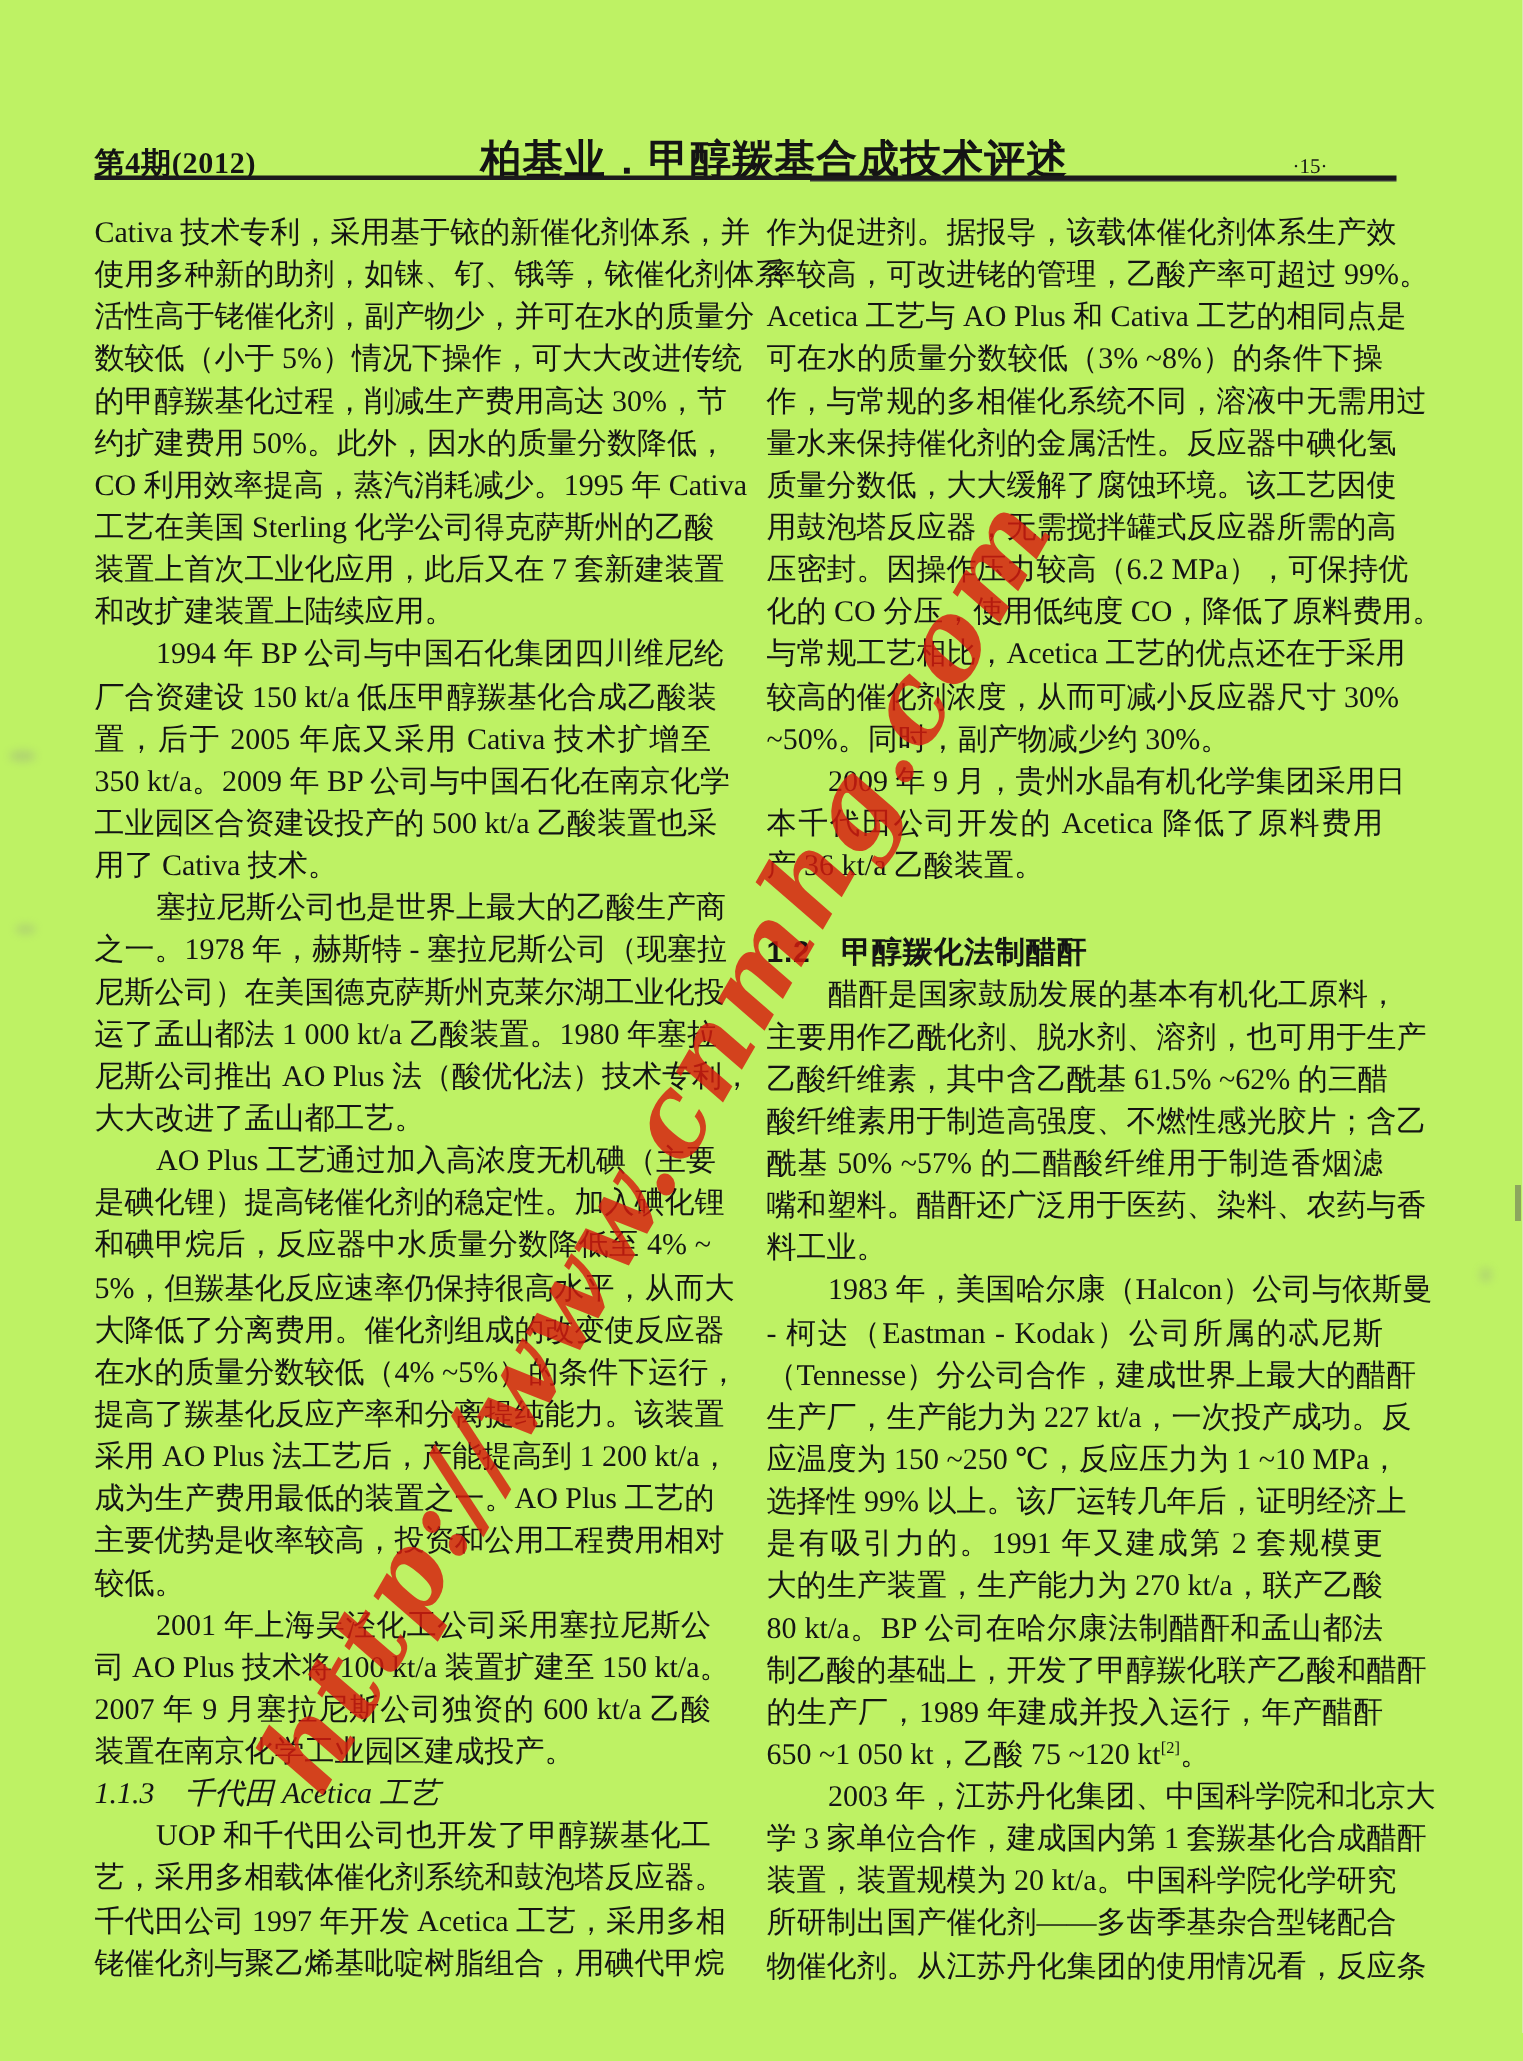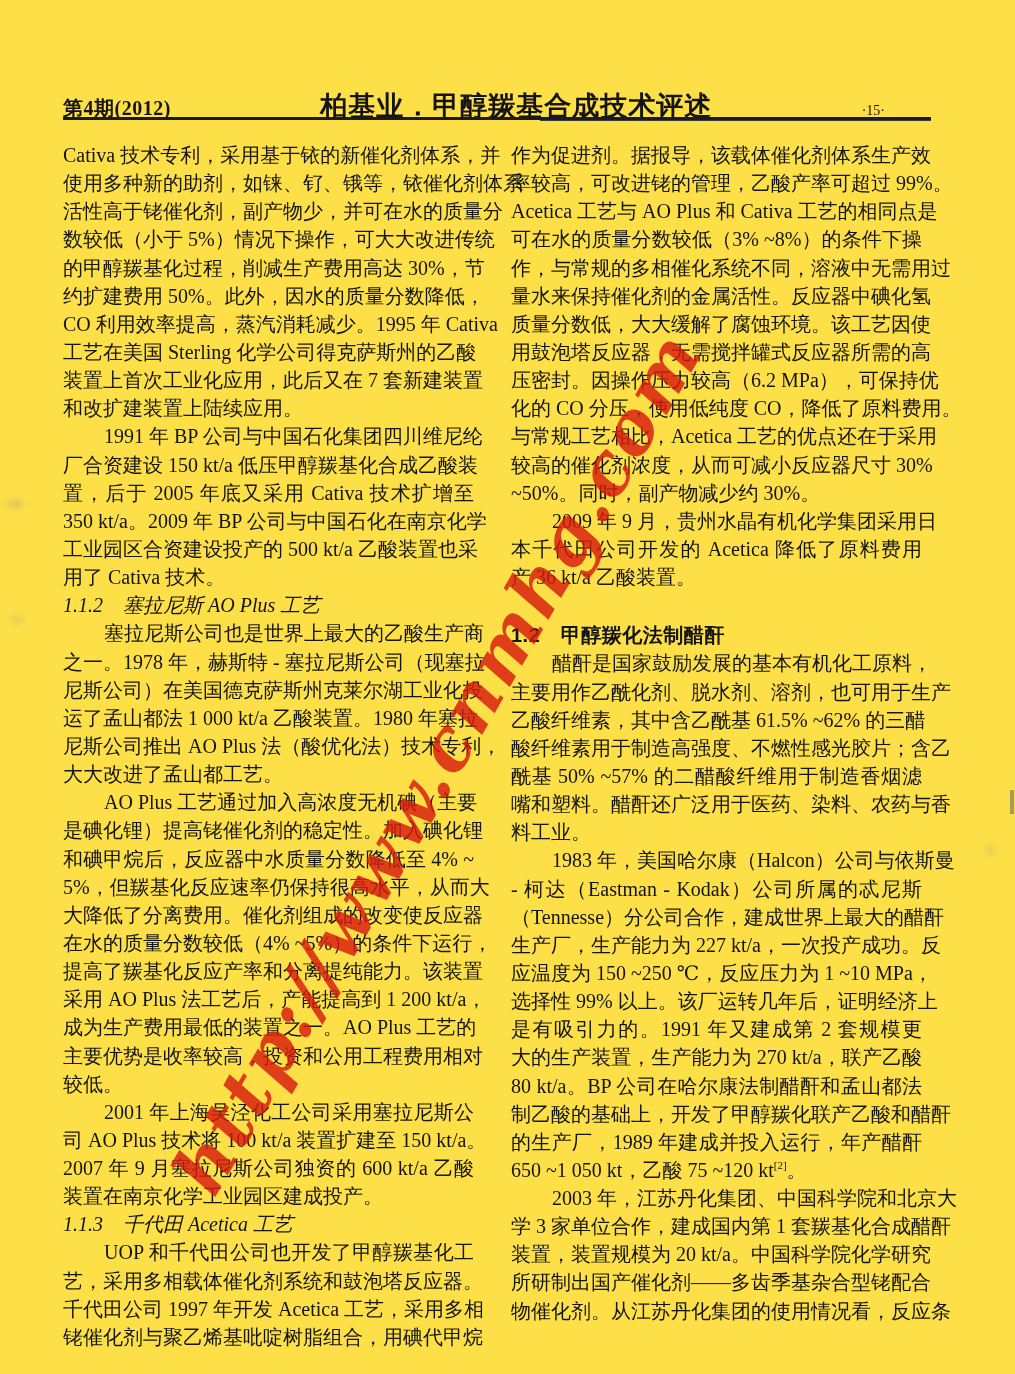--- a/index.html
+++ b/index.html
@@ -1,18 +1,18 @@
 <!DOCTYPE html>
 <html><head>
 <meta charset="utf-8">
 <style>
   html,body { margin:0; padding:0; background:#e8e8e6; }
   .page {
     position:relative; width:1015px; height:1374px; margin:0 auto;
-    background:#fde047; overflow:hidden; color:#141414;
+    background:#bef264; overflow:hidden; color:#141414;
     font-family:"Liberation Serif","DejaVu Serif",serif;
   }
   
   .header {
     position:absolute; top:88px; left:63px; width:868px;
     display:flex; justify-content:space-between; align-items:baseline;
   }
   .issue { font-size:20px; font-weight:700; letter-spacing:0.5px; }
   .jtitle {
     font-family:"Liberation Sans","DejaVu Sans",sans-serif;
@@ -80,27 +80,26 @@
         <div class="line j">Cativa 技术专利，采用基于铱的新催化剂体系，并</div>
         <div class="line j">使用多种新的助剂，如铼、钌、锇等，铱催化剂体系</div>
         <div class="line j">活性高于铑催化剂，副产物少，并可在水的质量分</div>
         <div class="line j">数较低（小于 5%）情况下操作，可大大改进传统</div>
         <div class="line j">的甲醇羰基化过程，削减生产费用高达 30%，节</div>
         <div class="line j">约扩建费用 50%。此外，因水的质量分数降低，</div>
         <div class="line j">CO 利用效率提高，蒸汽消耗减少。1995 年 Cativa</div>
         <div class="line j">工艺在美国 Sterling 化学公司得克萨斯州的乙酸</div>
         <div class="line j">装置上首次工业化应用，此后又在 7 套新建装置</div>
         <div class="line l">和改扩建装置上陆续应用。</div>
-        <div class="line jl">1991 年 BP 公司与中国石化集团四川维尼纶</div>
+        <div class="line jl">1994 年 BP 公司与中国石化集团四川维尼纶</div>
         <div class="line j">厂合资建设 150 kt/a 低压甲醇羰基化合成乙酸装</div>
         <div class="line j">置，后于 2005 年底又采用 Cativa 技术扩增至</div>
         <div class="line j">350 kt/a。2009 年 BP 公司与中国石化在南京化学</div>
         <div class="line j">工业园区合资建设投产的 500 kt/a 乙酸装置也采</div>
         <div class="line l">用了 Cativa 技术。</div>
-        <div class="line hk">1.1.2　塞拉尼斯 AO Plus 工艺</div>
         <div class="line jl">塞拉尼斯公司也是世界上最大的乙酸生产商</div>
         <div class="line j">之一。1978 年，赫斯特 - 塞拉尼斯公司（现塞拉</div>
         <div class="line j">尼斯公司）在美国德克萨斯州克莱尔湖工业化投</div>
         <div class="line j">运了孟山都法 1 000 kt/a 乙酸装置。1980 年塞拉</div>
         <div class="line j">尼斯公司推出 AO Plus 法（酸优化法）技术专利，</div>
         <div class="line l">大大改进了孟山都工艺。</div>
         <div class="line jl">AO Plus 工艺通过加入高浓度无机碘（主要</div>
         <div class="line j">是碘化锂）提高铑催化剂的稳定性。加入碘化锂</div>
         <div class="line j">和碘甲烷后，反应器中水质量分数降低至 4% ~</div>
         <div class="line j">5%，但羰基化反应速率仍保持很高水平，从而大</div>

